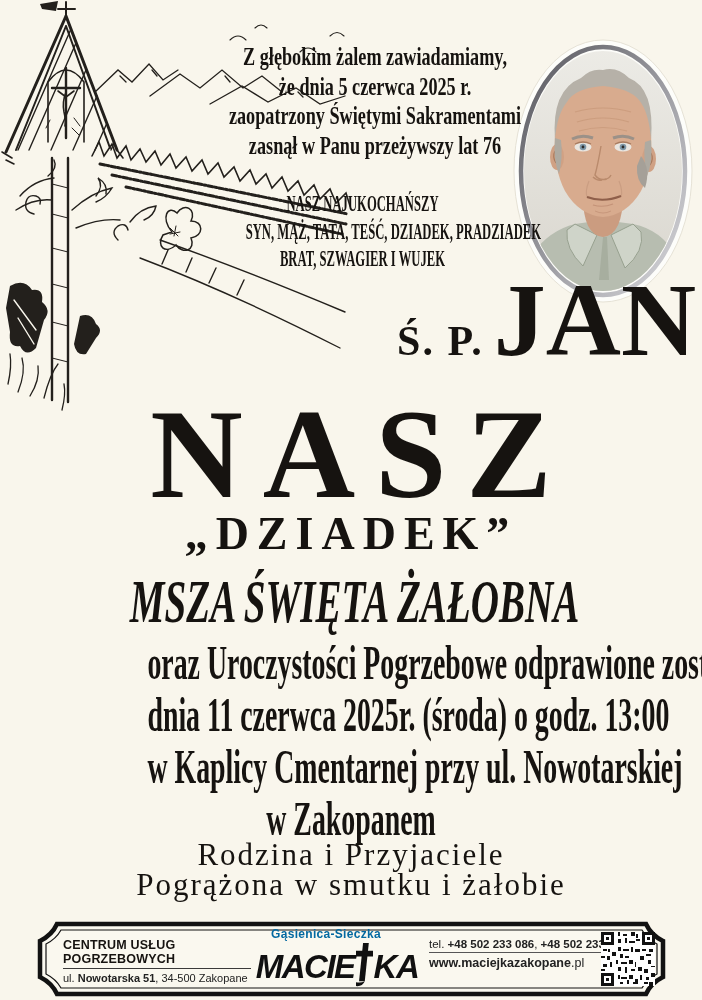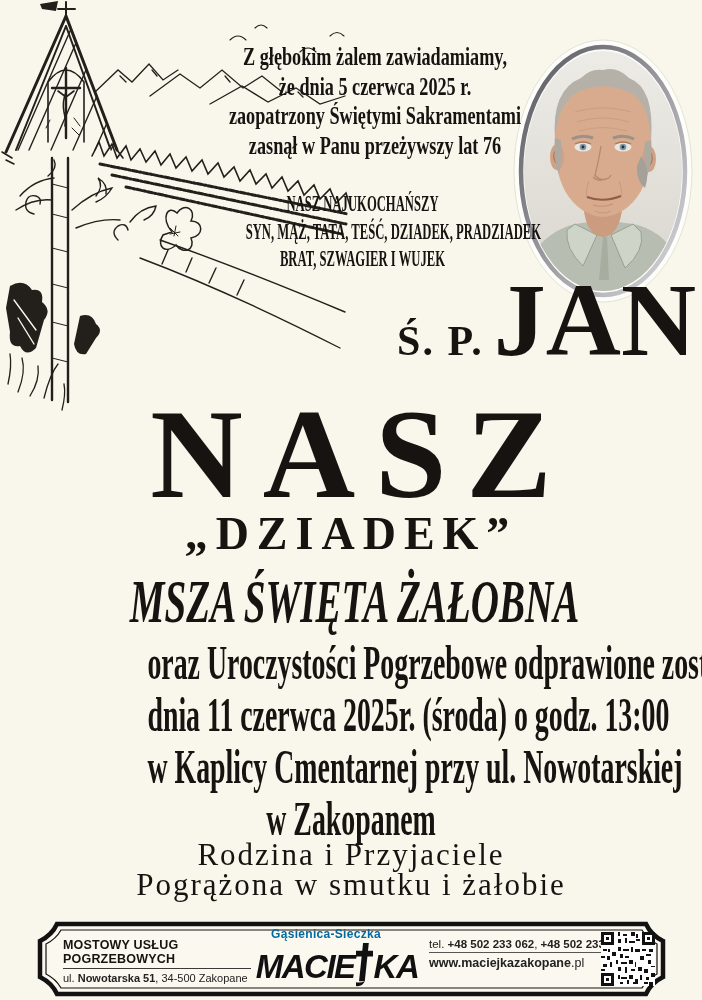--- a/index.html
+++ b/index.html
@@ -234,37 +234,37 @@
     <span class="cline">Pogrążona w smutku i żałobie</span>
   </div>
 
   <div class="footer">
     <svg class="footer-frame" width="633" height="76" viewBox="0 0 633 76">
       <path d="M22,3 H611 Q616,14 628,20 V56 Q616,62 611,73 H22 Q17,62 5,56 V20 Q17,14 22,3 Z" fill="#faf8ef" stroke="#121212" stroke-width="4.5"></path>
       <path d="M26,9 H607 Q612,18 622,23 V53 Q612,58 607,67 H26 Q21,58 11,53 V23 Q21,18 26,9 Z" fill="none" stroke="#121212" stroke-width="1.2"></path>
     </svg>
 
     <div class="company">
-      <span class="company-name">MOSTOWY USŁUG POGRZEBOWYCH</span>
+      <span class="company-name">CENTRUM USŁUG POGRZEBOWYCH</span>
       <div class="company-addr"><span>ul. </span><span class="b">Nowotarska 51</span><span>, 34-500 Zakopane</span></div>
     </div>
 
     <div class="logo">
       <div class="logo-family">Gąsienica-Sieczka</div>
       <div class="logo-brand"><span>MACIE</span><svg class="logo-cross" viewBox="0 0 17 46">
             <g transform="skewX(-6)" fill="#101010">
               <rect x="7" y="0" width="6" height="40"></rect>
               <rect x="0" y="8" width="19" height="6"></rect>
               <path d="M13,40 q-2,6 -9,5 l0,-4 q5,1 9,-1 z"></path>
             </g>
           </svg><span>KA</span></div>
     </div>
 
     <div class="contact">
-      <div class="contact-tel"><span>tel. </span><span class="b">+48 502 233 062</span><span>, </span><span class="b">+48 502 233 089</span></div>
+      <div class="contact-tel"><span>tel. </span><span class="b">+48 502 233 086</span><span>, </span><span class="b">+48 502 233 089</span></div>
       <div class="contact-web"><span class="b">www.maciejkazakopane</span><span>.pl</span></div>
     </div>
 
     <svg class="qr" viewBox="0 0 29 29" shape-rendering="crispEdges">
       <rect x="0" y="0" width="29" height="29" fill="#fff"></rect>
       <g fill="#111">
         <rect x="0" y="0" width="7" height="7"></rect>
           <rect x="22" y="0" width="7" height="7"></rect>
           <rect x="0" y="22" width="7" height="7"></rect>
         <rect x="2" y="2" width="3" height="3" fill="#111" stroke="#fff" stroke-width="1"></rect>

